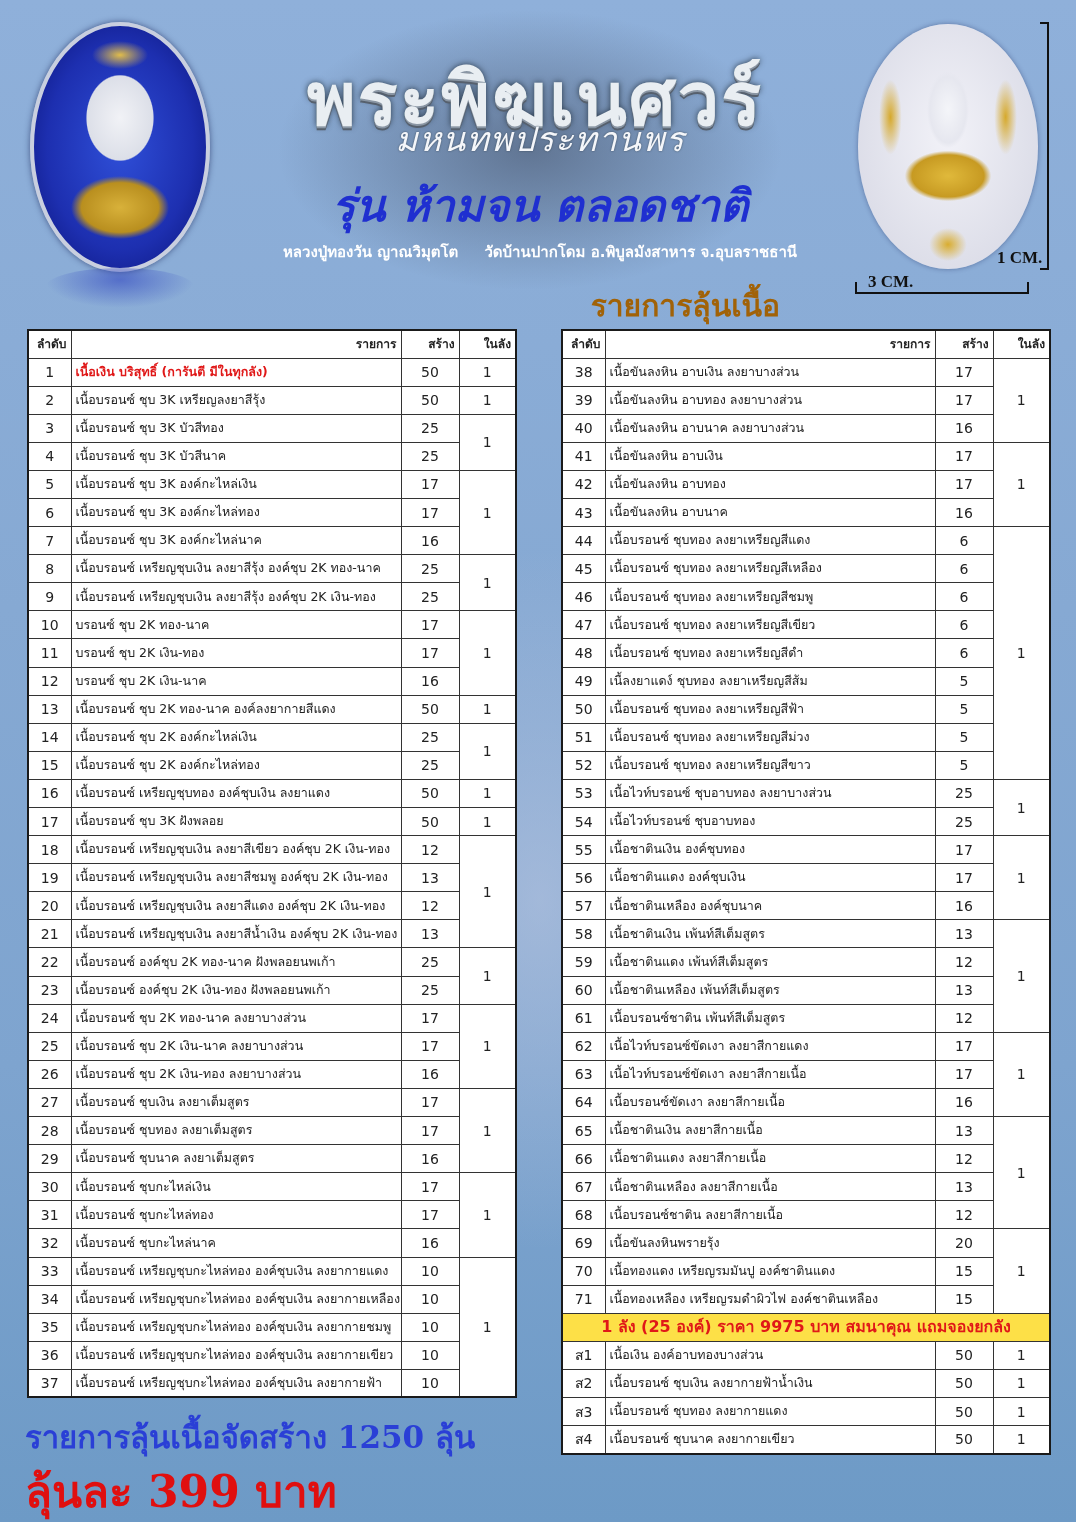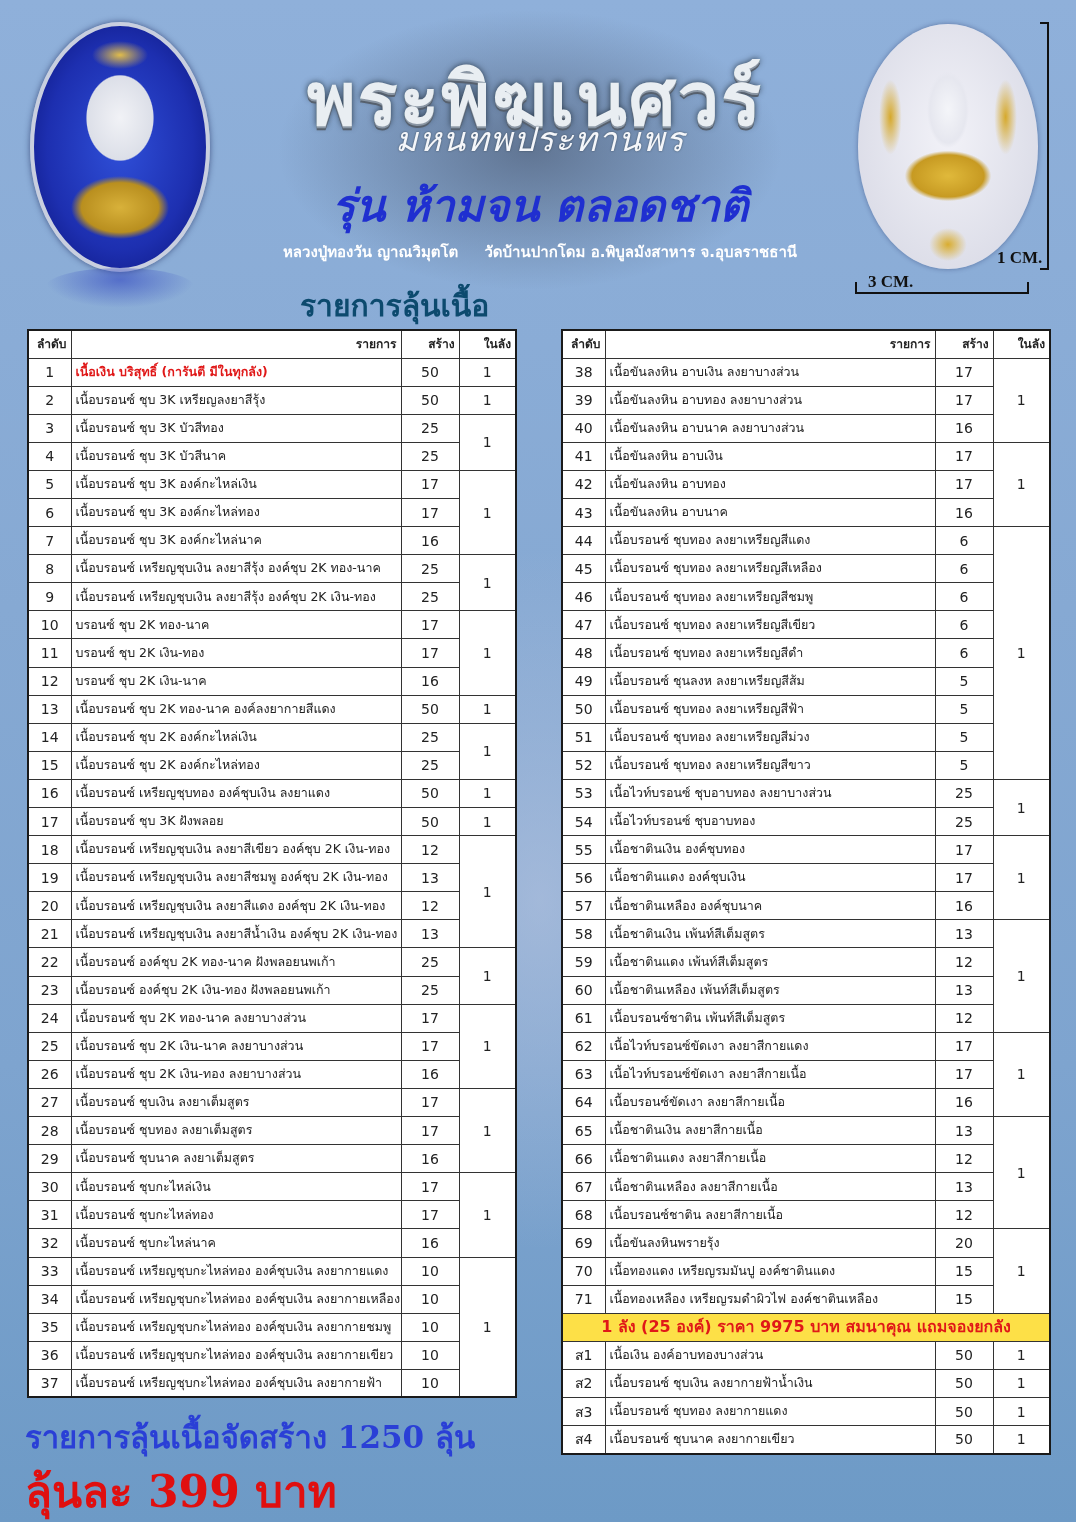--- a/index.html
+++ b/index.html
@@ -63,22 +63,22 @@
   .title-series {
     position: absolute; left: 300px; top: 170px; width: 480px; text-align: center;
     font-family: "DejaVu Sans", sans-serif; font-style: italic; font-weight: bold;
     font-size: 44px; color: #1f2fd0;
   }
   .title-monk {
     position: absolute; left: 250px; top: 240px; width: 580px; text-align: center;
     font-size: 15px; font-weight: bold; color: #ffffff; white-space: pre;
   }
   .title-list {
-    position: absolute; left: 300px; top: 282px; width: 480px; text-align: left;
-    font-size: 30px; font-weight: bold; color: #0c4a6e;
+    position: absolute; left: 300px; top: 282px; width: 480px; text-align: right;
+    font-size: 30px; font-weight: bold; color: #a16207;
   }
 
   
   table.lot {
     position: absolute; border-collapse: collapse; background: #ffffff;
     font-family: "DejaVu Sans", sans-serif; font-size: 12.5px; color: #222;
     border: 2px solid #1a1a1a; table-layout: fixed;
   }
   table.lot.left { left: 27px; top: 329px; width: 488px; }
   table.lot.right { left: 561px; top: 329px; width: 487px; }
@@ -411,21 +411,21 @@
         <td class="name">เนื้อบรอนซ์ ชุบทอง ลงยาเหรียญสีเขียว</td>
         <td class="qty">6</td>
       </tr>
       <tr>
         <td class="num">48</td>
         <td class="name">เนื้อบรอนซ์ ชุบทอง ลงยาเหรียญสีดำ</td>
         <td class="qty">6</td>
       </tr>
       <tr>
         <td class="num">49</td>
-        <td class="name">เนื้อบรอนซ์ ชุนลงห ลงยาเหรียญสีส้ม</td>
+        <td class="name">เนื้ลงยาแดง์ ชุบทอง ลงยาเหรียญสีส้ม</td>
         <td class="qty">5</td>
       </tr>
       <tr>
         <td class="num">50</td>
         <td class="name">เนื้อบรอนซ์ ชุบทอง ลงยาเหรียญสีฟ้า</td>
         <td class="qty">5</td>
       </tr>
       <tr>
         <td class="num">51</td>
         <td class="name">เนื้อบรอนซ์ ชุบทอง ลงยาเหรียญสีม่วง</td>

